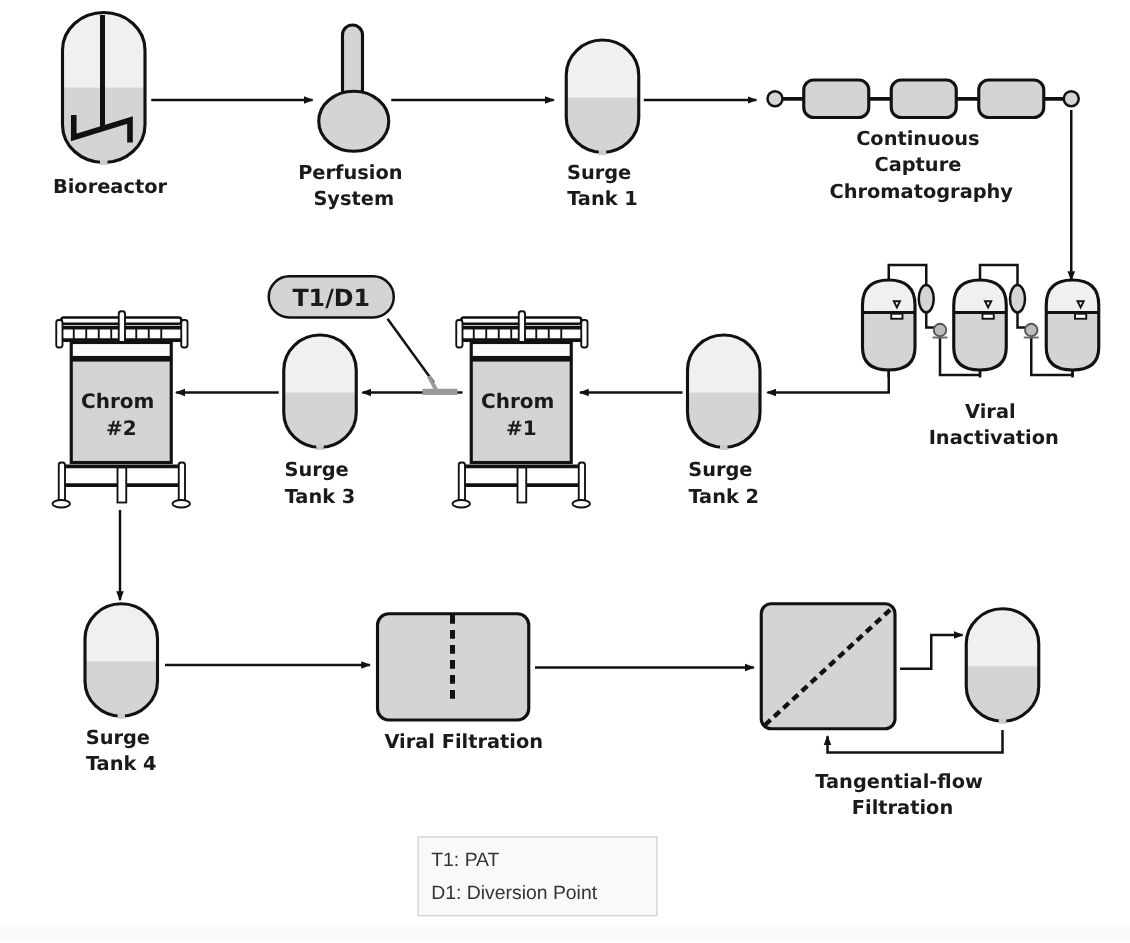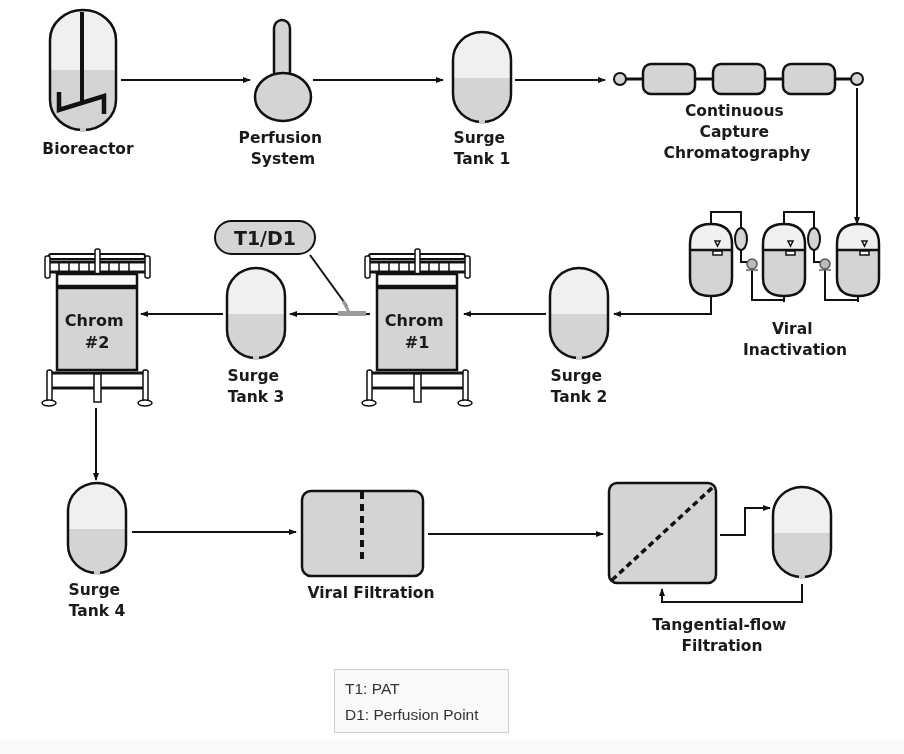--- a/index.html
+++ b/index.html
@@ -2,21 +2,21 @@
 <html><head>
 <meta charset="utf-8">
 <style>
   html, body { margin: 0; padding: 0; background: #ffffff; }
   body { width: 904px; height: 754px; position: relative; overflow: hidden; font-family: "DejaVu Sans", sans-serif; }
   #diagram { position: absolute; left: 0; top: 0; }
   .lbl { font-family: "DejaVu Sans", sans-serif; font-weight: bold; font-size: 15.5px; fill: #1a1a1a; text-anchor: middle; }
   .lbl-tag { font-family: "DejaVu Sans", sans-serif; font-weight: bold; font-size: 19px; fill: #1a1a1a; text-anchor: middle; }
   .lbl-chrom { font-family: "DejaVu Sans", sans-serif; font-weight: bold; font-size: 16px; fill: #1a1a1a; text-anchor: middle; }
   .legend {
-    position: absolute; left: 334px; top: 669px; width: 175px; height: 64px;
+    position: absolute; left: 334px; top: 669px; width: 192px; height: 64px;
     background: #f9f9f9; border: 1px solid #d0d0d0; box-sizing: border-box;
     padding: 6px 0 0 10px;
     font-family: "Liberation Sans", sans-serif; font-size: 15.5px; color: #333;
     line-height: 26px;
   }
   .bottom-strip { position: absolute; left: 0; top: 740px; width: 904px; height: 14px; background: #fafafa; }
 </style>
 </head>
 <body>
 
@@ -305,15 +305,15 @@
   <polyline points="802,584 802,602 662,602 662,589" fill="none" stroke="#111" stroke-width="2" marker-end="url(#arr)"></polyline>
 
   <text class="lbl" x="722" y="630">
     <tspan x="722">Tangential-flow</tspan>
     <tspan x="722" dy="21">Filtration</tspan>
   </text>
 </svg>
 
 <div class="legend">
   <div>T1: PAT</div>
-  <div>D1: Perfusion Point</div>
+  <div>D1: Diversion Point</div>
 </div>
 <div class="bottom-strip"></div>
 
 </body></html>

